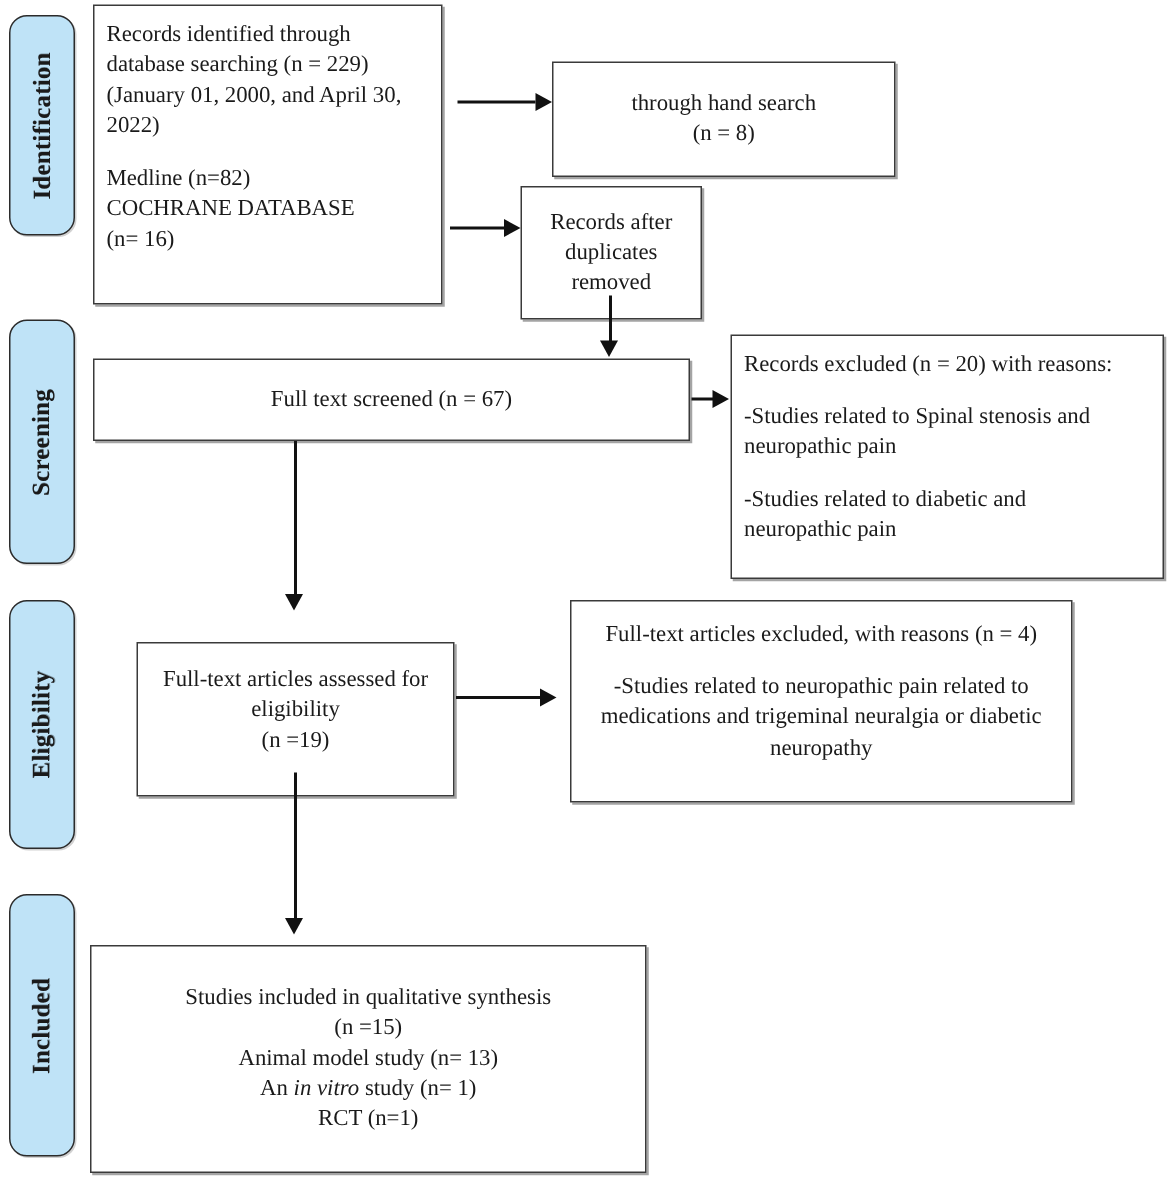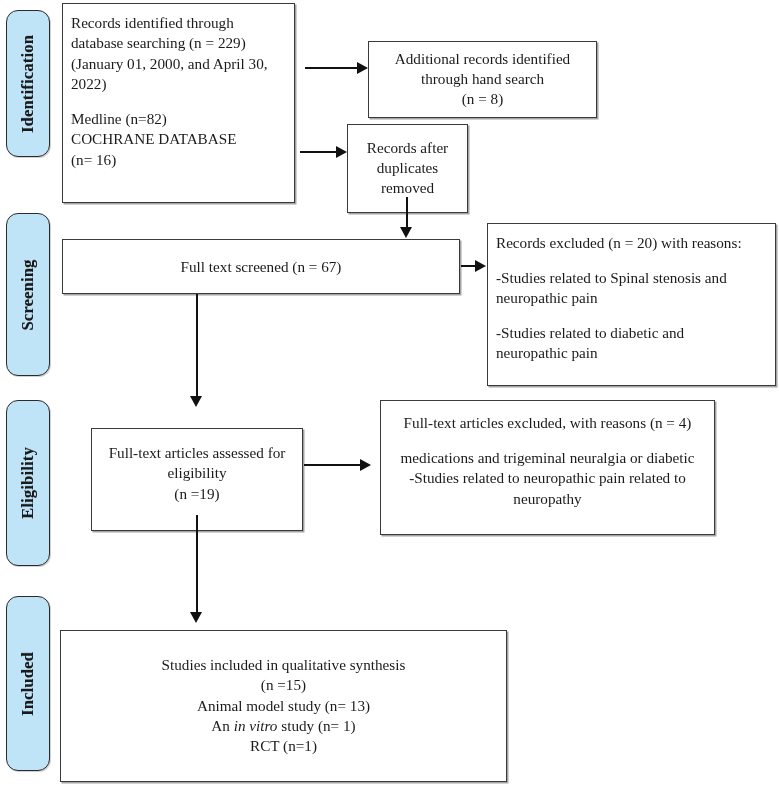--- a/index.html
+++ b/index.html
@@ -120,21 +120,20 @@
       <div>2022)</div>
       <span class="blank"></span>
       <div>Medline (n=82)</div>
       <div>COCHRANE DATABASE</div>
       <div>(n= 16)</div>
     </div>
   </div>
 
   <div class="box vcenter" style="left:368px; top:41px; width:229px; height:77px;">
     <div class="inner center">
-      <div>Additional records identified</div>
       <div>through hand search</div>
       <div>(n = 8)</div>
     </div>
   </div>
 
   <div class="box vcenter" style="left:347px; top:124px; width:121px; height:89px;">
     <div class="inner center">
       <div>Records after</div>
       <div>duplicates</div>
       <div>removed</div>
@@ -164,27 +163,27 @@
       <div>Full-text articles assessed for</div>
       <div>eligibility</div>
       <div>(n =19)</div>
     </div>
   </div>
 
   <div class="box vtop" style="left:380px; top:400px; width:335px; height:135px;">
     <div class="inner center" style="top:12px;">
       <div>Full-text articles excluded, with reasons (n = 4)</div>
       <span class="blank"></span>
+      <div>-Studies related to neuropathic pain related to</div>
       <div>medications and trigeminal neuralgia or diabetic</div>
-      <div>-Studies related to neuropathic pain related to</div>
       <div>neuropathy</div>
     </div>
   </div>
 
-  <div class="box vcenter" style="left:60px; top:630px; width:447px; height:152px;">
+  <div class="box vcenter" style="left:60px; top:630px; width:371px; height:152px;">
     <div class="inner center">
       <div>Studies included in qualitative synthesis</div>
       <div>(n =15)</div>
       <div>Animal model study (n= 13)</div>
       <div><span>An </span><span class="ital">in vitro</span><span> study (n= 1)</span></div>
       <div>RCT (n=1)</div>
     </div>
   </div>
 
   <div class="conn h" style="left:305px; top:67px; width:52px;"></div>

